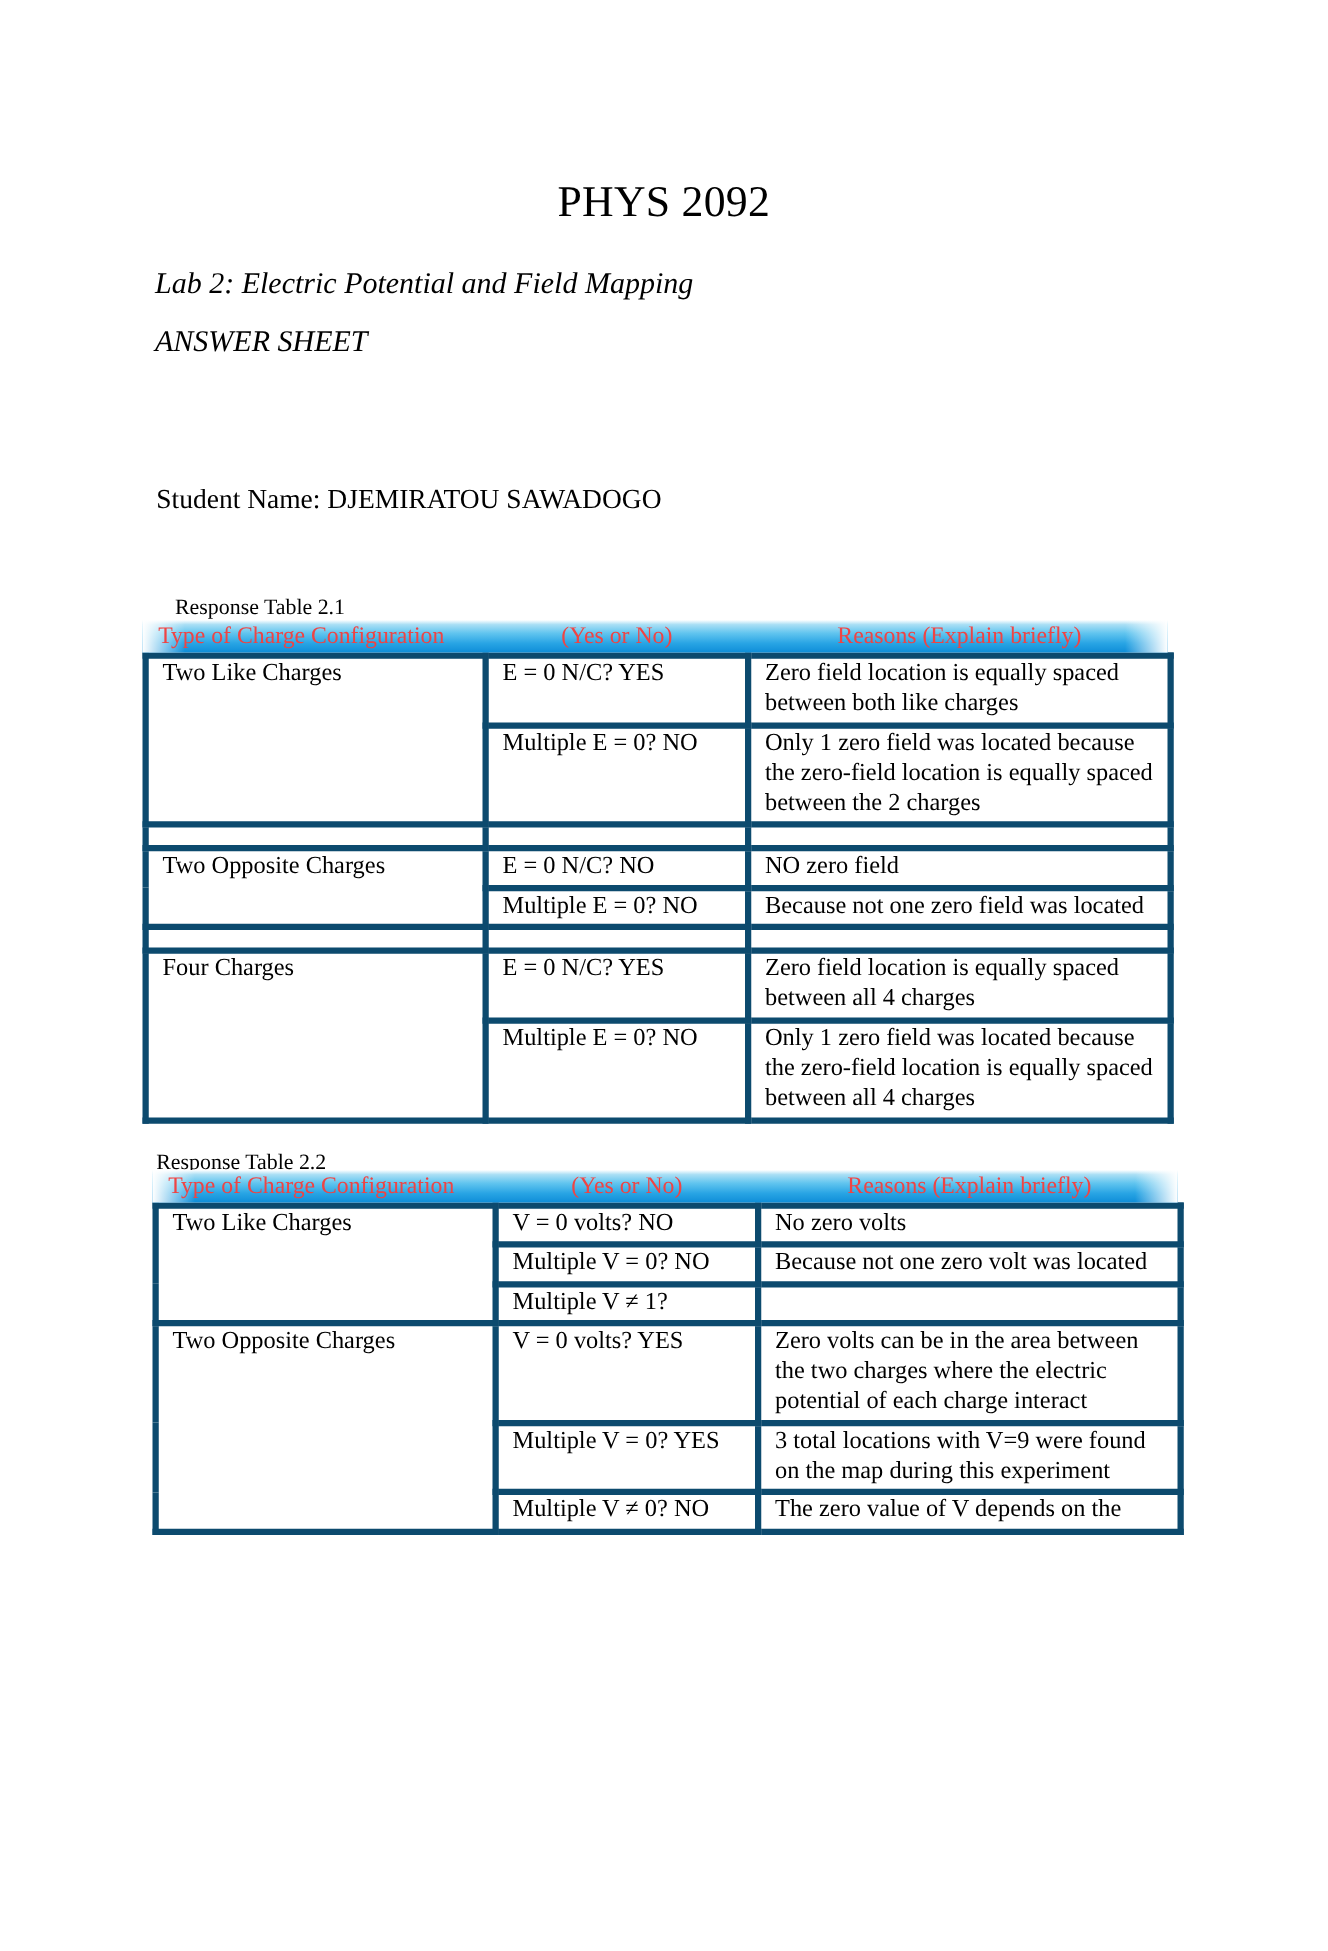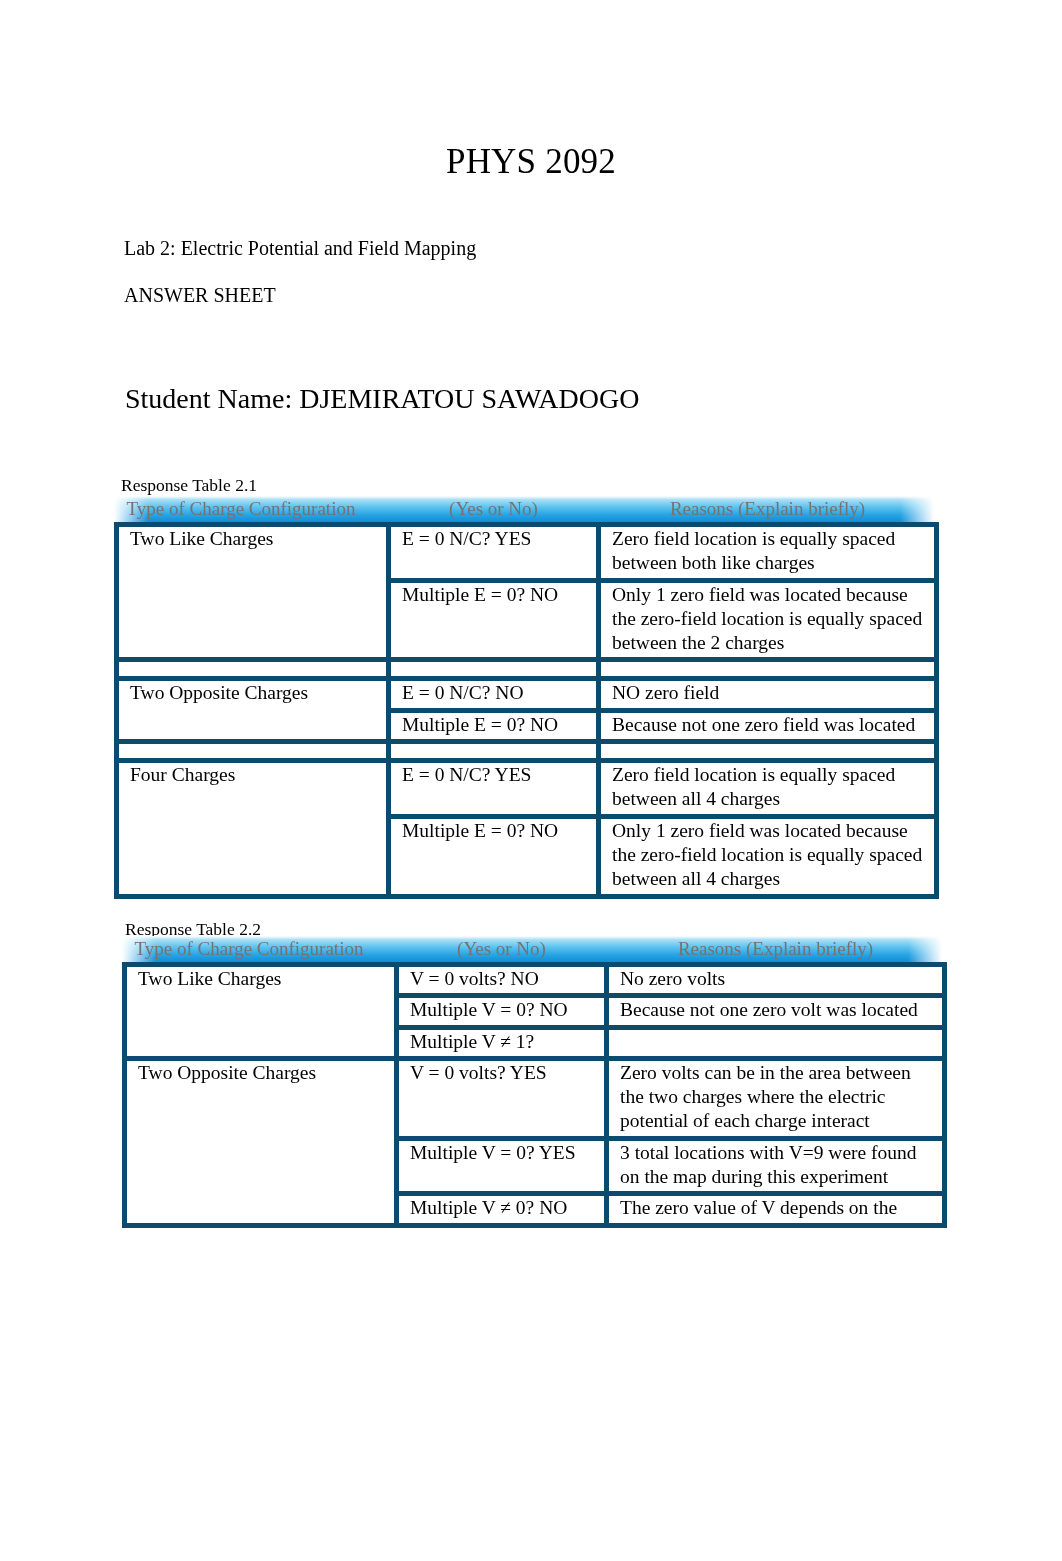--- a/index.html
+++ b/index.html
@@ -35,42 +35,43 @@
     text-align: center;
     font-size: 35px;
     line-height: 42px;
     font-weight: normal;
     letter-spacing: 0.2px;
   }
 
   .subtitle {
     position: absolute;
     left: 124px;
-    top: 225px;
+    top: 204px;
     width: 830px;
-    font-size: 20px;
+    font-size: 24px;
     line-height: 47px;
     font-weight: normal;
+    font-style: italic;
   }
 
   .student-line {
     position: absolute;
     left: 125px;
     top: 385px;
-    font-size: 28px;
+    font-size: 22px;
     line-height: 28px;
   }
 
   
   .table-label {
     position: absolute;
     font-size: 17.5px;
     line-height: 22px;
   }
-  #label-21 { left: 121px; top: 474px; }
+  #label-21 { left: 140px; top: 474px; }
   #label-22 { left: 125px; top: 918px; }
 
   
   .resp-table {
     position: absolute;
     border-collapse: collapse;
     table-layout: fixed;
     font-size: 19.5px;
     line-height: 24.3px;
   }
@@ -130,21 +131,21 @@
   }
   #band-21 { left: 114px; top: 496px; width: 820px; }
   #band-22 { left: 122px; top: 936px; width: 820px; }
 
   .hdr-cell {
     position: relative;
     z-index: 3;
     height: 26px;
     line-height: 25px;
     font-size: 19px;
-    color: #737373;
+    color: #ef4444;
     white-space: nowrap;
   }
   .hdr-c1 { padding-left: 10px; text-align: left; }
   .hdr-c2 { text-align: center; }
   .hdr-c3 { text-align: center; }
 
   .row-gap td { height: 14px; padding: 0; }
 
   td.c1cell { padding-left: 11px; }
   td.c2cell { padding-left: 11px; }

